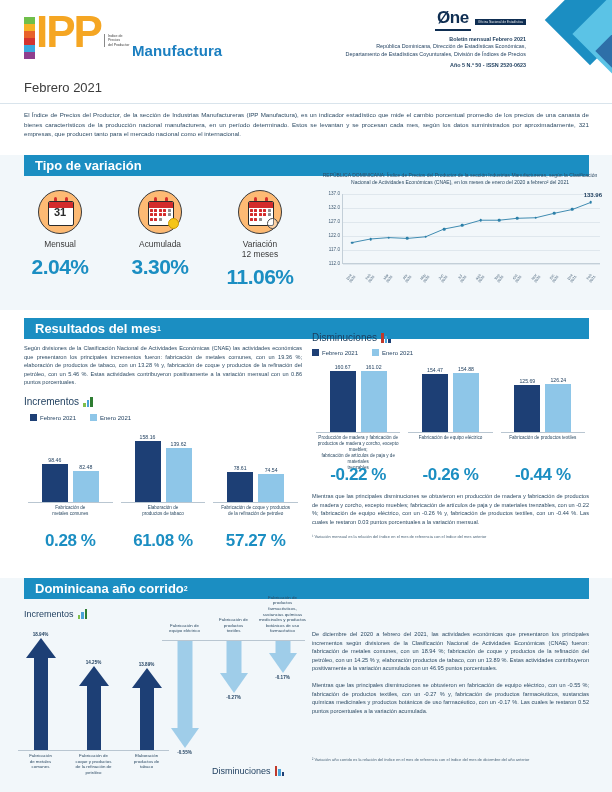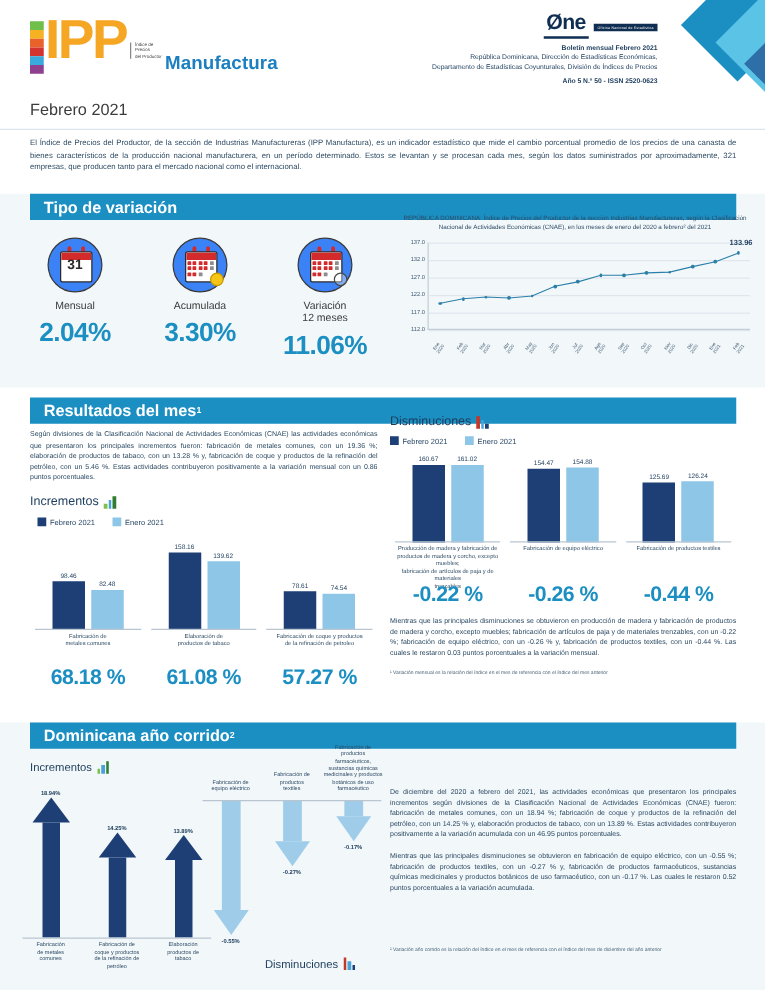--- a/index.html
+++ b/index.html
@@ -57,21 +57,21 @@
   .banner { position:absolute; height:21px; background:#1b8ec2; color:#fff;
      display:flex; align-items:center; padding-left:11px; font-size:13px; font-weight:bold; }
   .banner sup { font-size:7px; }
 
   .band { position:absolute; left:0; right:0; background:#f2f7fa; }
 
   
   .kpis { position:absolute; left:10px; top:190px; width:300px; display:flex; }
   .kpi { flex:1; text-align:center; }
   .cal { width:44px; height:44px; border:1.6px solid #3a3a3a; border-radius:50%;
-     margin:0 auto 5px auto; position:relative; background:#3b82f6; }
+     margin:0 auto 5px auto; position:relative; background:#fdba74; }
   .cal .body { position:absolute; left:9px; top:10px; width:26px; height:25px;
      border:1.4px solid #2b2b2b; border-radius:2px; background:#fff; overflow:hidden; }
   .cal .body .top { height:6px; background:#d32b2b; }
   .cal .peg { position:absolute; top:6px; width:3px; height:6px; background:#d32b2b;
      border-radius:2px; }
   .cal .peg.l { left:15px; } .cal .peg.r { left:26px; }
   .cal .num { position:absolute; left:0; right:0; top:15px; text-align:center;
      font-size:11px; font-weight:bold; color:#2b2b2b; }
   .cal .dots { position:absolute; left:11px; top:18px; width:22px; display:flex;
      flex-wrap:wrap; gap:1.4px; }
@@ -375,21 +375,21 @@
         <div class="axis-line" style="left: 96.6667px; width: 84.6667px; bottom: 27px;"></div>
         <div class="cat-text" style="position: absolute; left: 92.6667px; width: 92.6667px; top: 80px;">Elaboración de<br>productos de tabaco</div>
         <div class="bar" style="left: 203.167px; width: 26px; height: 30.8158px; background: rgb(29, 63, 117); bottom: 27px;"></div>
         <div class="bar-val" style="left: 198.167px; width: 36px; bottom: 58.8158px;">78.61</div>
         <div class="bar" style="left: 234.167px; width: 26px; height: 29.2203px; background: rgb(142, 198, 232); bottom: 27px;"></div>
         <div class="bar-val" style="left: 229.167px; width: 36px; bottom: 57.2203px;">74.54</div>
         <div class="axis-line" style="left: 189.333px; width: 84.6667px; bottom: 27px;"></div>
         <div class="cat-text" style="position: absolute; left: 185.333px; width: 92.6667px; top: 80px;">Fabricación de coque y productos<br>de la refinación de petroleo</div>
       </div>
     <div id="inc-pcts" style="position:relative; display:flex; margin-top:1px;">
-        <div class="pct-big" style="width: 92.6667px;">68.18 %</div>
+        <div class="pct-big" style="width: 92.6667px;">0.28 %</div>
         <div class="pct-big" style="width: 92.6667px;">61.08 %</div>
         <div class="pct-big" style="width: 92.6667px;">57.27 %</div>
       </div>
   </div>
 
   <div style="position:absolute; left:312px; top:332px; width:277px;">
     <div class="sublabel">
       <span>Disminuciones</span>
       <span class="mini-chart-ico">
         <i style="height:10px;background:#c0392b"></i>

